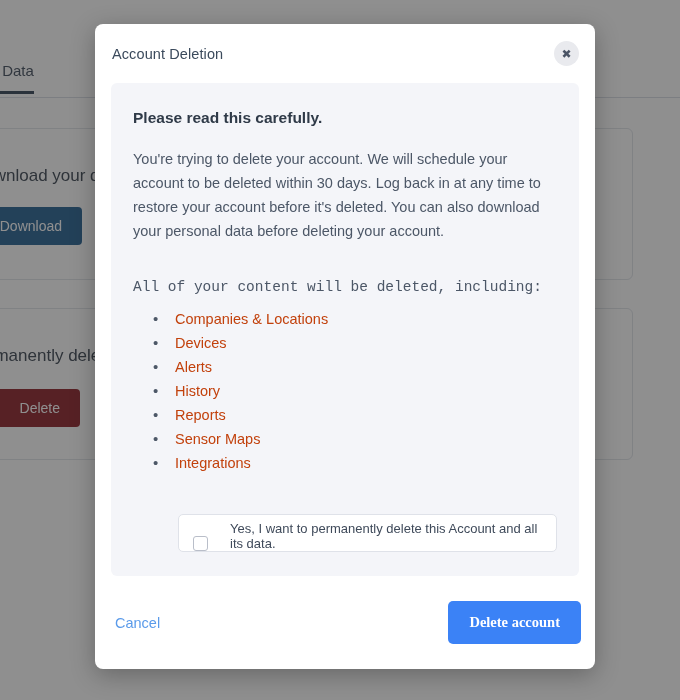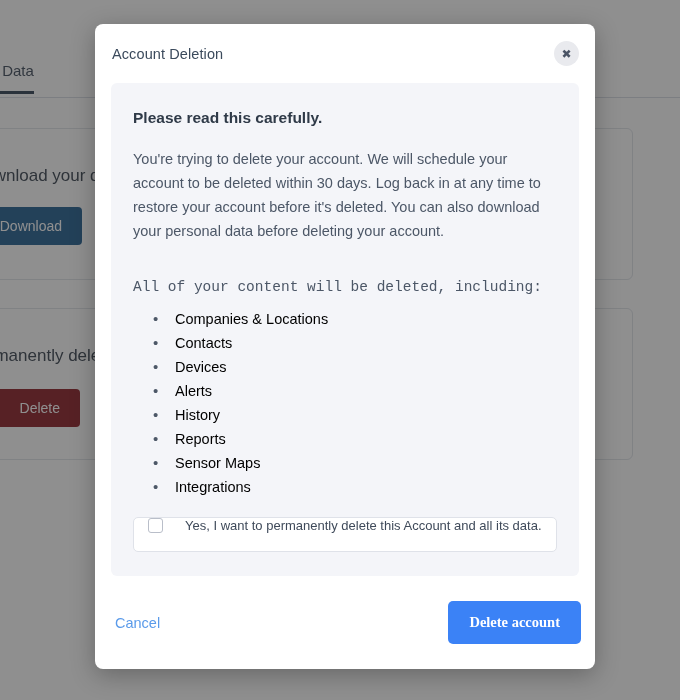--- a/index.html
+++ b/index.html
@@ -151,42 +151,43 @@
   .notice-para.second { margin-bottom: 8px; font-family: Liberation Mono, monospace; }
 
   .notice-list {
     list-style: none;
     margin: 0 0 auto 0;
     padding: 0 0 0 20px;
   }
   .notice-list li {
     font-size: 14.5px;
     line-height: 24px;
-    color: #000000;
+    color: #c2410c;
     position: relative;
     padding-left: 22px;
   }
   .notice-list li::before {
     content: "\2022";
     position: absolute;
     left: 0;
     top: 0;
     color: #4c5767;
     font-size: 15px;
   }
 
   .confirm-box {
     margin-top: 18px;
     background: #ffffff;
     border: 1px solid #dfe2e9;
     border-radius: 5px;
     height: 38px;
     display: flex;
-    align-items: flex-start;
+    align-items: flex-end;
     padding: 0 14px;
+    margin-left: 45px;
   }
 
   .confirm-checkbox {
     width: 15px;
     height: 15px;
     border: 1px solid #b9bec9;
     border-radius: 3px;
     background: #ffffff;
     flex: 0 0 auto;
     cursor: pointer;
@@ -262,21 +263,20 @@
     <div class="notice-panel">
 
       <div class="notice-heading">Please read this carefully.</div>
 
       <p class="notice-para">You're trying to delete your account. We will schedule your account to be deleted within 30 days. Log back in at any time to restore your account before it's deleted. You can also download your personal data before deleting your account.</p>
 
       <p class="notice-para second">All of your content will be deleted, including:</p>
 
       <ul class="notice-list">
         <li>Companies &amp; Locations</li>
-        <li>Contacts</li>
         <li>Devices</li>
         <li>Alerts</li>
         <li>History</li>
         <li>Reports</li>
         <li>Sensor Maps</li>
         <li>Integrations</li>
       </ul>
 
       <div class="confirm-box">
         <div class="confirm-checkbox"></div>

